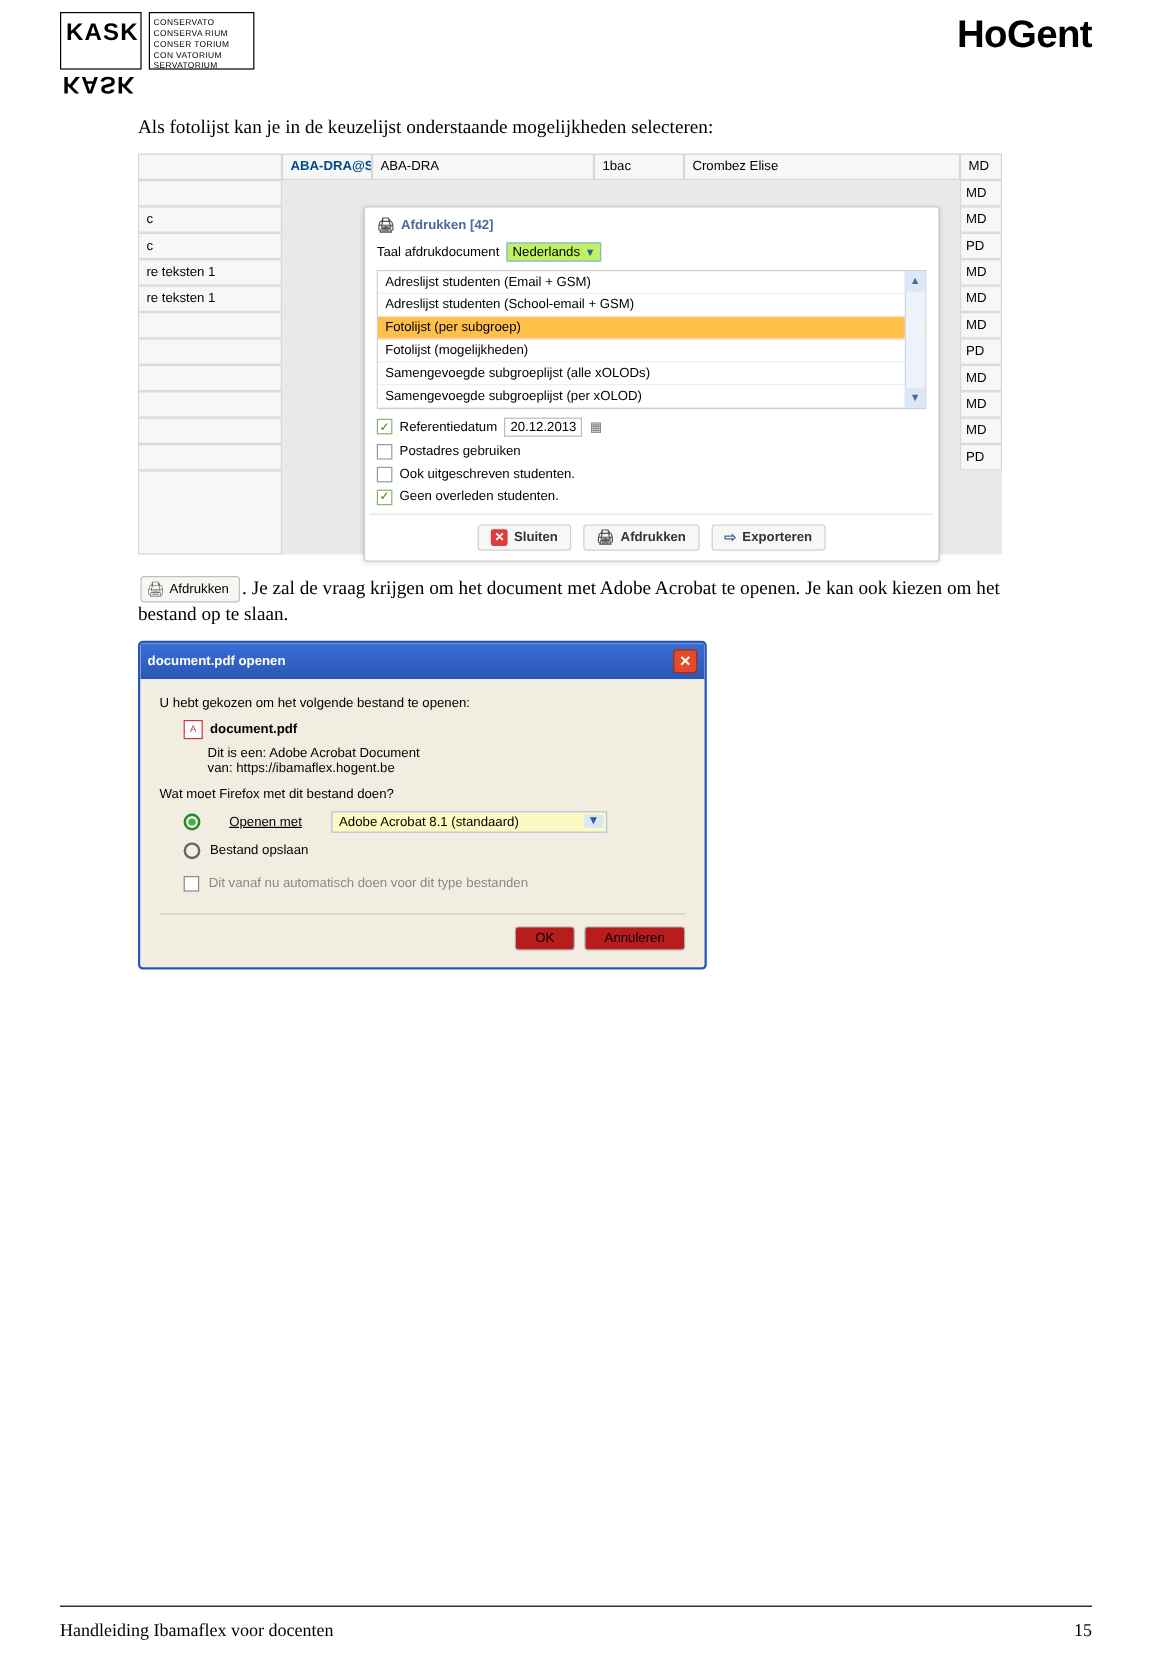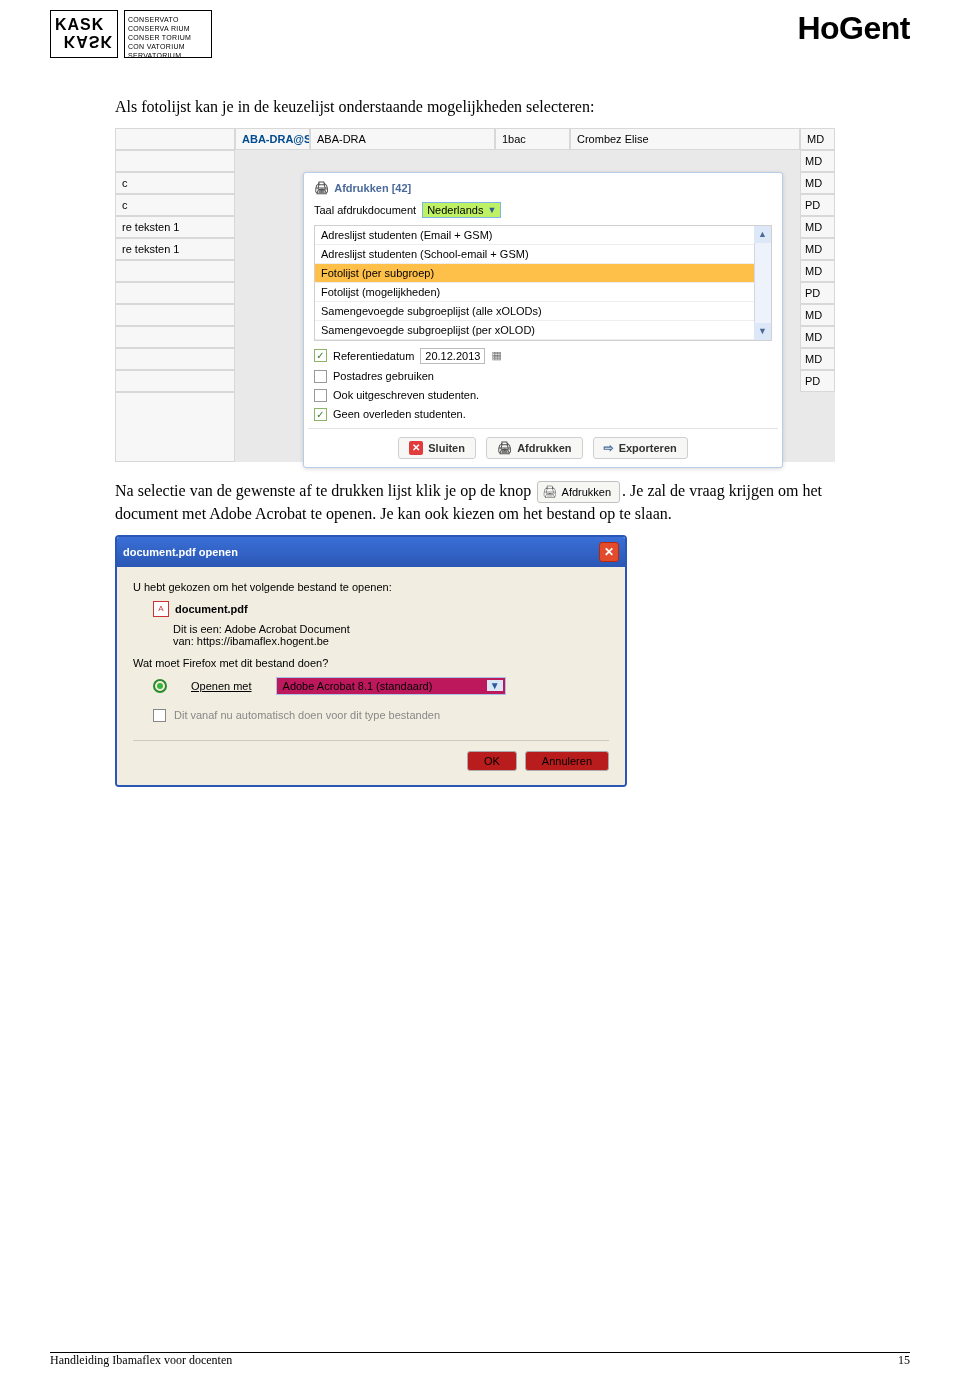--- a/index.html
+++ b/index.html
@@ -19,24 +19,25 @@
     justify-content: space-between;
     align-items: flex-start;
     margin-bottom: 38px;
   }
   .logo-left { display:flex; gap:6px; align-items:flex-start; }
   .kask-box {
     width: 68px; height: 48px;
     border: 1px solid #000;
     display:flex; flex-direction:column;
     font-family: Arial, sans-serif;
-    font-size: 16px; font-weight:bold;
+    font-size: 20px; font-weight:bold;
     line-height: 1;
     padding: 6px 4px;
     letter-spacing: 1px;
+    gap: 23px;
   }
   .kask-flip { transform: scaleY(-1); align-self: flex-end; }
   .conserv-box {
     width: 88px; height: 48px;
     border: 1px solid #000;
     font-family: Arial, sans-serif;
     font-size: 7px; line-height: 1.3;
     padding: 4px 3px;
     letter-spacing: 0.3px;
   }
@@ -147,21 +148,21 @@
   .exp-icon { color:#4a6a9a; font-size:12px; }
   .right-col {
     position:absolute; right:0; top:0;
     display:flex; flex-direction:column;
   }
   .right-col .mini { height:22px; width:35px; border:1px solid #d8d8d8; background:#f7f7f7; padding:4px 4px; font-size:11px; }
 
   
   .shot2 {
     margin: 10px 65px 0 65px;
-    width: 512px;
+    width: 474px;
     font-family: Tahoma, Arial, sans-serif;
     font-size: 11px;
     border: 2px solid #2a57b5;
     border-radius: 4px;
     overflow:hidden;
   }
   .s2-title {
     background: linear-gradient(#3a6fd6,#2a57b5);
     color:#fff; font-weight:bold;
     padding:5px 6px;
@@ -169,42 +170,42 @@
   }
   .close-x {
     width:20px; height:20px; background:#e24b2b; border:1px solid #b02a10; border-radius:3px;
     color:#fff; display:flex; align-items:center; justify-content:center; font-size:12px; font-weight:bold;
   }
   .s2-body { background:#f1ede1; padding:14px 16px 14px 16px; }
   .pdf-icon { width:16px; height:16px; border:1px solid #c33; display:inline-flex; align-items:center; justify-content:center; font-size:8px; color:#c33; background:#fff; }
   .indent1 { margin-left:20px; }
   .indent2 { margin-left:40px; }
   .s2-field {
-    display:inline-block; border:1px solid #a9c3e8; background:#be185d;
+    display:inline-block; border:1px solid #a9c3e8; background:#fef9c3;
     padding:2px 6px; width:230px; position:relative;
   }
   .s2-field .dd { position:absolute; right:2px; top:2px; color:#2a5a9a; font-size:10px; background:#dbe7f7; padding:0 3px; }
   .radio { width:14px; height:14px; border-radius:50%; border:2px solid #666; display:inline-flex; align-items:center; justify-content:center; }
   .radio.sel { border-color:#288a28; }
   .radio.sel::after { content:""; width:6px; height:6px; border-radius:50%; background:#39b339; }
   .checkbox2 { width:13px; height:13px; border:1px solid #888; display:inline-block; background:#fff; }
   .s2-btnrow {
     display:flex; justify-content:flex-end; gap:8px;
     margin-top:18px; padding-top:10px; border-top:1px solid #d0cabc;
   }
   .s2-btn {
     border:1px solid #aaa; border-radius:3px;
     padding:3px 16px; background:#b91c1c;
   }
 
   .footer {
     position:absolute; bottom:22px; left:50px; right:50px;
-    border-top:1px solid #000; padding-top:0;
+    border-top:1px solid #000; padding-top:12px;
     display:flex; justify-content:space-between;
-    font-size:12px;
+    font-size:15px;
   }
 </style>
 </head>
 <body>
 
 <div class="page">
 
   <div class="header-row">
     <div class="logo-left">
       <div class="kask-box">
@@ -317,21 +318,20 @@
           <span class="btn1">
             <span class="exp-icon">⇨</span>
             <span>Exporteren</span>
           </span>
         </div>
       </div>
     </div>
   </div>
 
   <p class="body-text">
-    <span>Na selectie van de gewenste af te drukken lijst klik je op de knop </span>
     <span class="inline-btn">
       <span class="printer-icon">🖨</span>
       <span>Afdrukken</span>
     </span><span>. Je zal de vraag krijgen om het document met Adobe Acrobat te openen. Je kan ook kiezen om het bestand op te slaan.</span>
   </p>
 
   <div class="shot2">
     <div class="s2-title">
       <span>document.pdf openen</span>
       <span class="close-x">✕</span>
@@ -353,20 +353,24 @@
       <div style="margin-top:10px;">Wat moet Firefox met dit bestand doen?</div>
 
       <div class="indent1" style="margin-top:8px; display:flex; align-items:center; gap:24px;">
         <span class="radio sel"></span>
         <span style="text-decoration:underline;">Openen met</span>
         <span class="s2-field">
           <span>Adobe Acrobat 8.1 (standaard)</span>
           <span class="dd">▼</span>
         </span>
       </div>
+      <div class="indent1" style="margin-top:8px; display:flex; align-items:center; gap:8px;">
+        <span class="radio"></span>
+        <span>Bestand opslaan</span>
+      </div>
       <div class="indent1" style="margin-top:14px; display:flex; align-items:center; gap:8px; color:#888;text-align:center;">
         <span class="checkbox2"></span>
         <span>Dit vanaf nu automatisch doen voor dit type bestanden</span>
       </div>
 
       <div class="s2-btnrow">
         <span class="s2-btn">OK</span>
         <span class="s2-btn">Annuleren</span>
       </div>
     </div>

